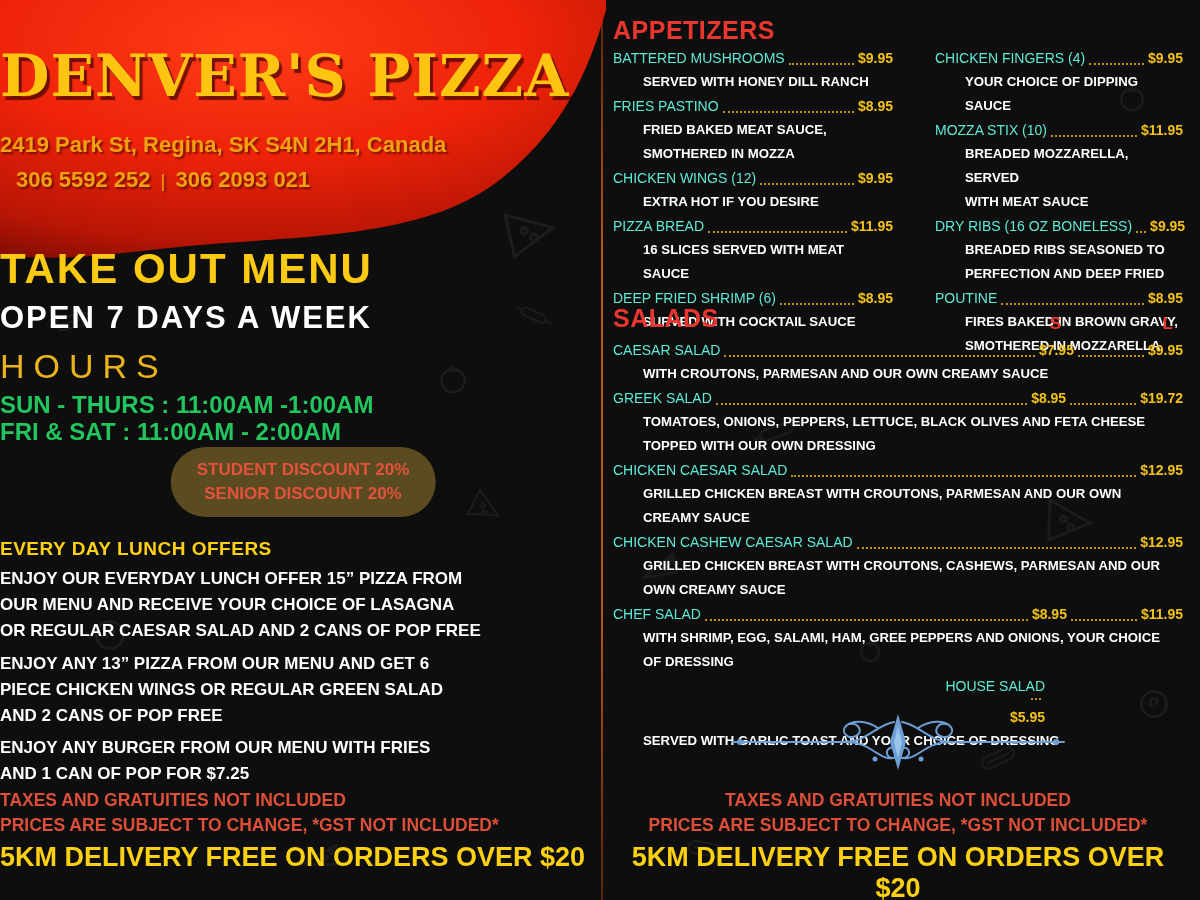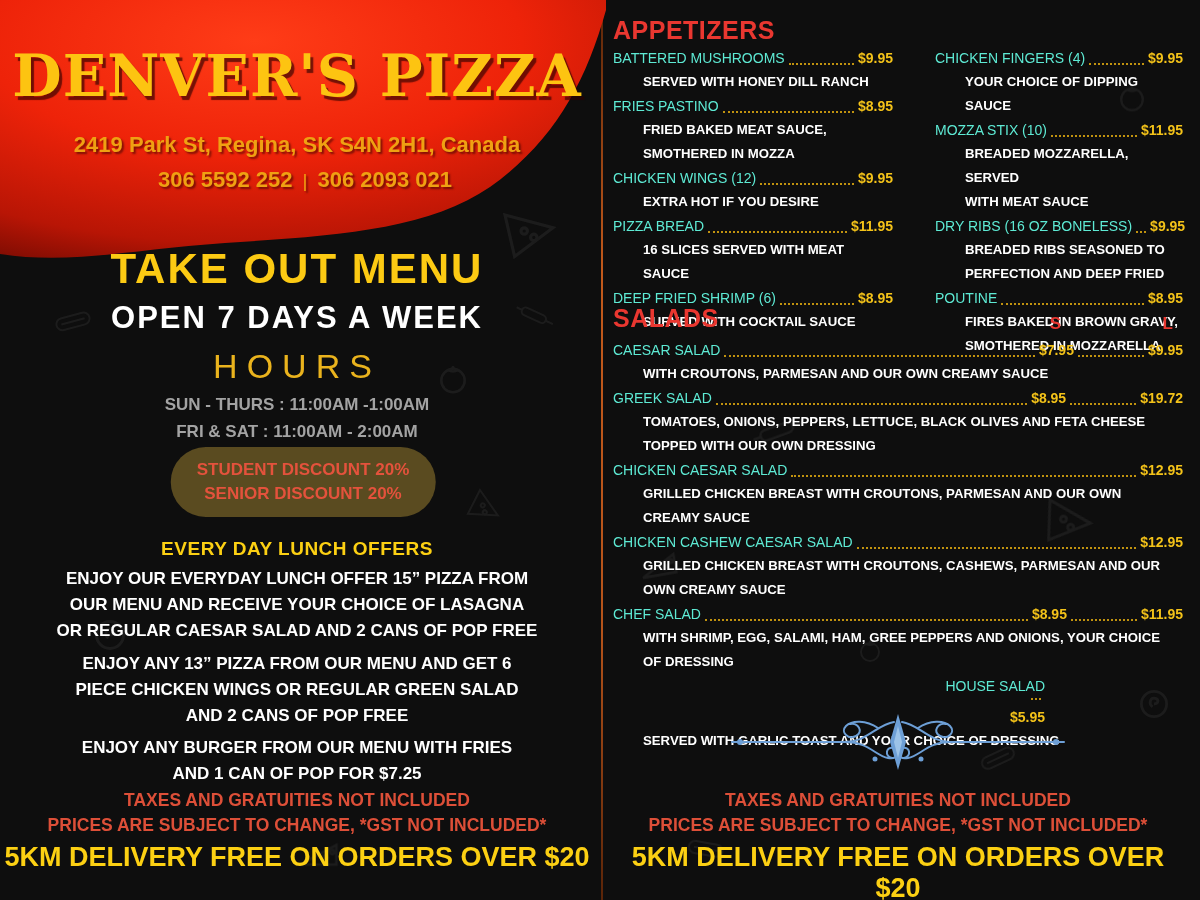--- a/index.html
+++ b/index.html
@@ -4,30 +4,30 @@
 <style>
   html,body{margin:0;padding:0;background:#000;}
   .page{position:relative;width:1200px;height:900px;background:#0e0e0e;overflow:hidden;
         font-family:"Liberation Sans",sans-serif;}
   .bg-doodles{position:absolute;inset:0;z-index:0;}
   
   .left-panel{position:absolute;left:0;top:0;width:606px;height:900px;z-index:2;}
   .divider{position:absolute;left:601px;top:0;width:2px;height:900px;z-index:1;
            background:linear-gradient(#5a2408,#c2591b 30%,#b5531a 70%,#5a2408);}
   .blob-svg{position:absolute;left:0;top:0;z-index:1;}
-  .lp-block{position:absolute;left:0;right:12px;text-align:center;z-index:3;}
+  .lp-block{position:absolute;left:0;right:12px;text-align:left;z-index:3;}
   .brand-title{font-family:"DejaVu Serif",serif;font-weight:bold;font-size:57px;color:#fdc411;
                letter-spacing:1px;text-shadow:3px 4px 1px rgba(45,2,0,.65);}
   .brand-address{font-size:22px;font-weight:bold;color:#efa112;text-shadow:2px 2px 2px rgba(60,5,0,.6);}
   .brand-phone{font-size:22px;font-weight:bold;color:#efa112;text-shadow:2px 2px 2px rgba(60,5,0,.6);padding-left:16px;}
   .phone-sep{font-weight:normal;padding:0 10px;font-size:19px;}
   .takeout{font-size:42px;font-weight:bold;color:#fcca13;letter-spacing:2px;}
   .open7{font-size:31px;font-weight:bold;color:#ffffff;letter-spacing:2px;}
   .hours-title{font-size:34px;color:#eab31d;letter-spacing:9px;}
-  .hours-line{font-size:17px;font-weight:bold;color:#a3a3a3;line-height:27px;}
+  .hours-line{font-size:24px;font-weight:bold;color:#22c55e;line-height:27px;}
   .pill{position:absolute;left:50%;transform:translateX(-50%);z-index:3;
         background:#5a4b20;border-radius:40px;padding:11px 26px;text-align:center;}
   .pill-line{font-size:17px;font-weight:bold;color:#e4523c;line-height:24px;white-space:nowrap;}
   .lunch-title{font-size:19px;font-weight:bold;color:#fcd013;letter-spacing:.5px;}
   .offer-line{font-size:17px;font-weight:bold;color:#ffffff;line-height:26px;}
   .tax-line{font-size:17.5px;font-weight:bold;color:#dd4f38;line-height:25px;}
   .delivery{font-size:27px;font-weight:bold;color:#fcd013;}
   
   .right-panel{position:absolute;left:613px;top:0;width:570px;height:900px;z-index:2;}
   .section-title{font-size:25px;font-weight:bold;color:#e93730;letter-spacing:.5px;}

